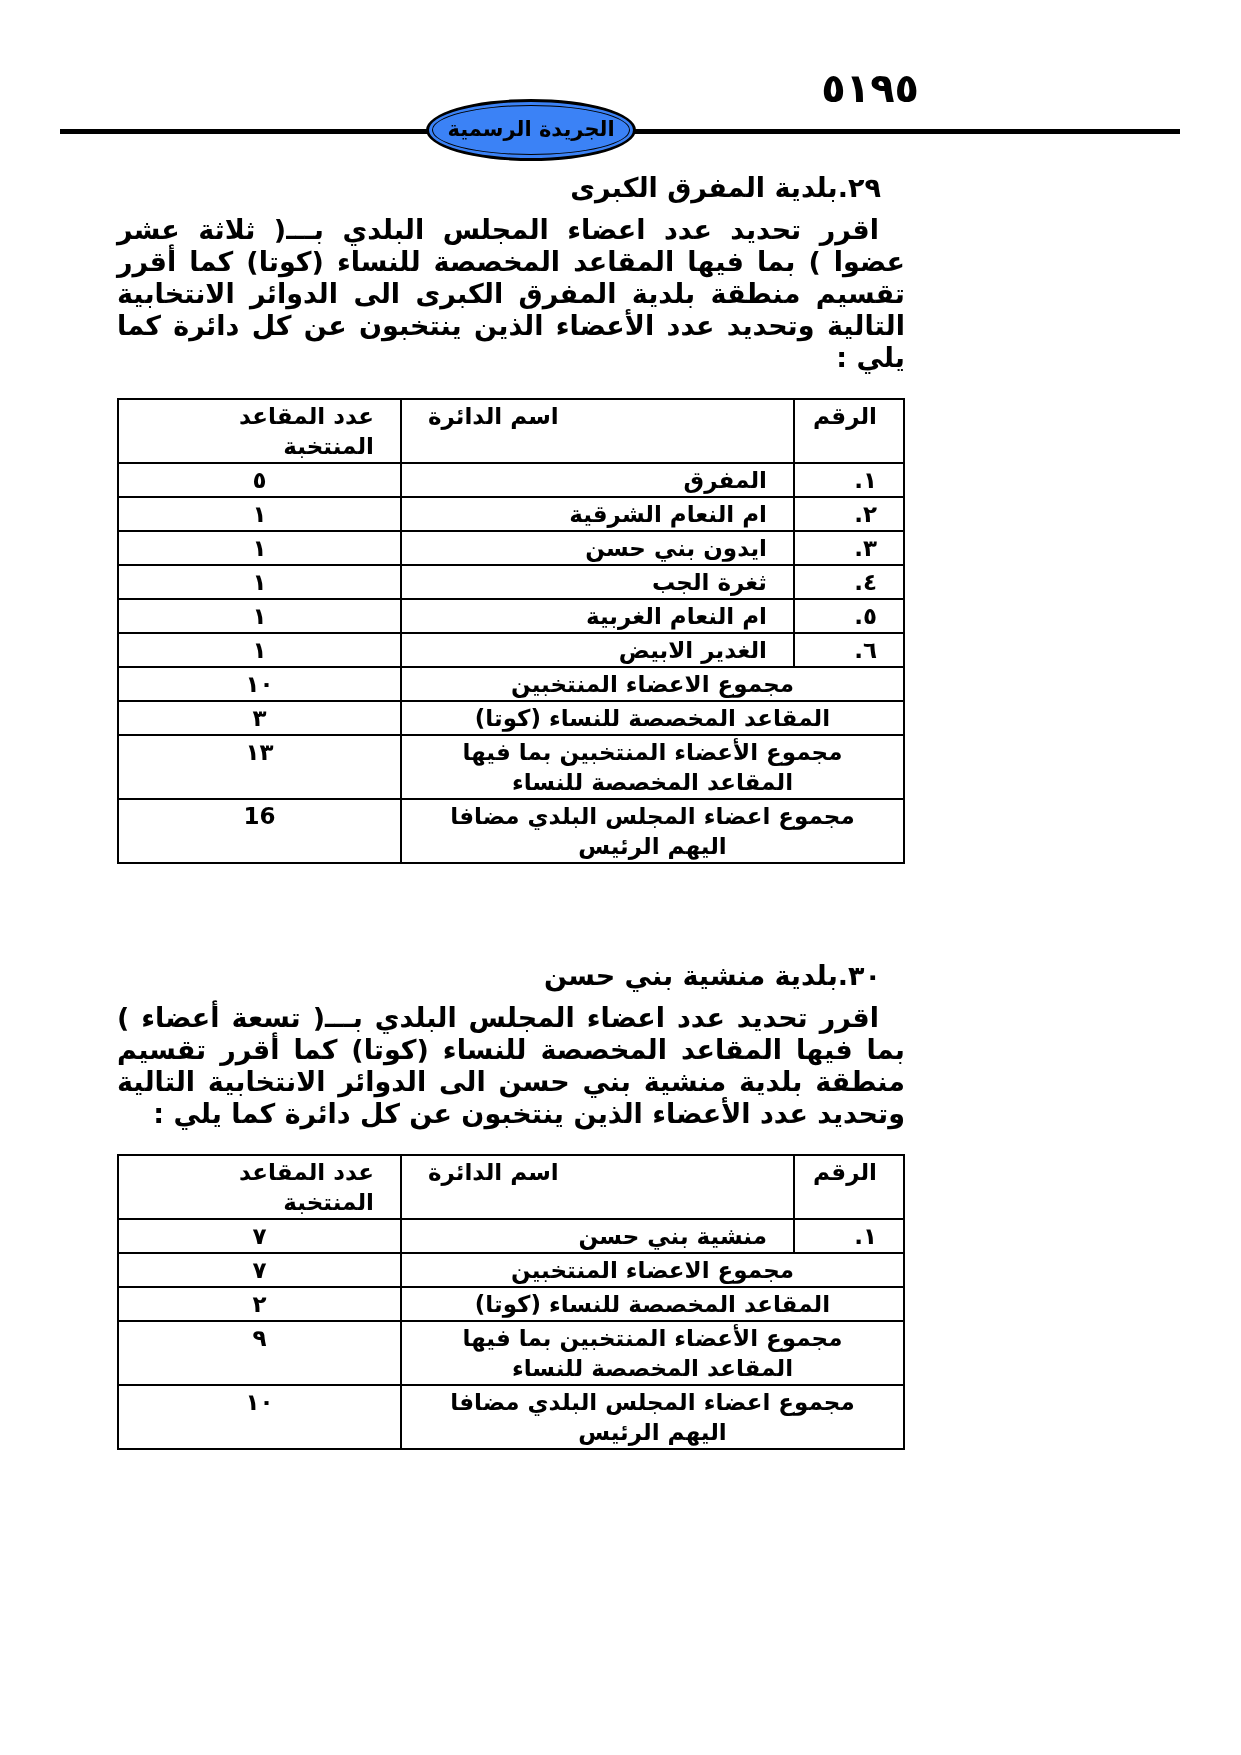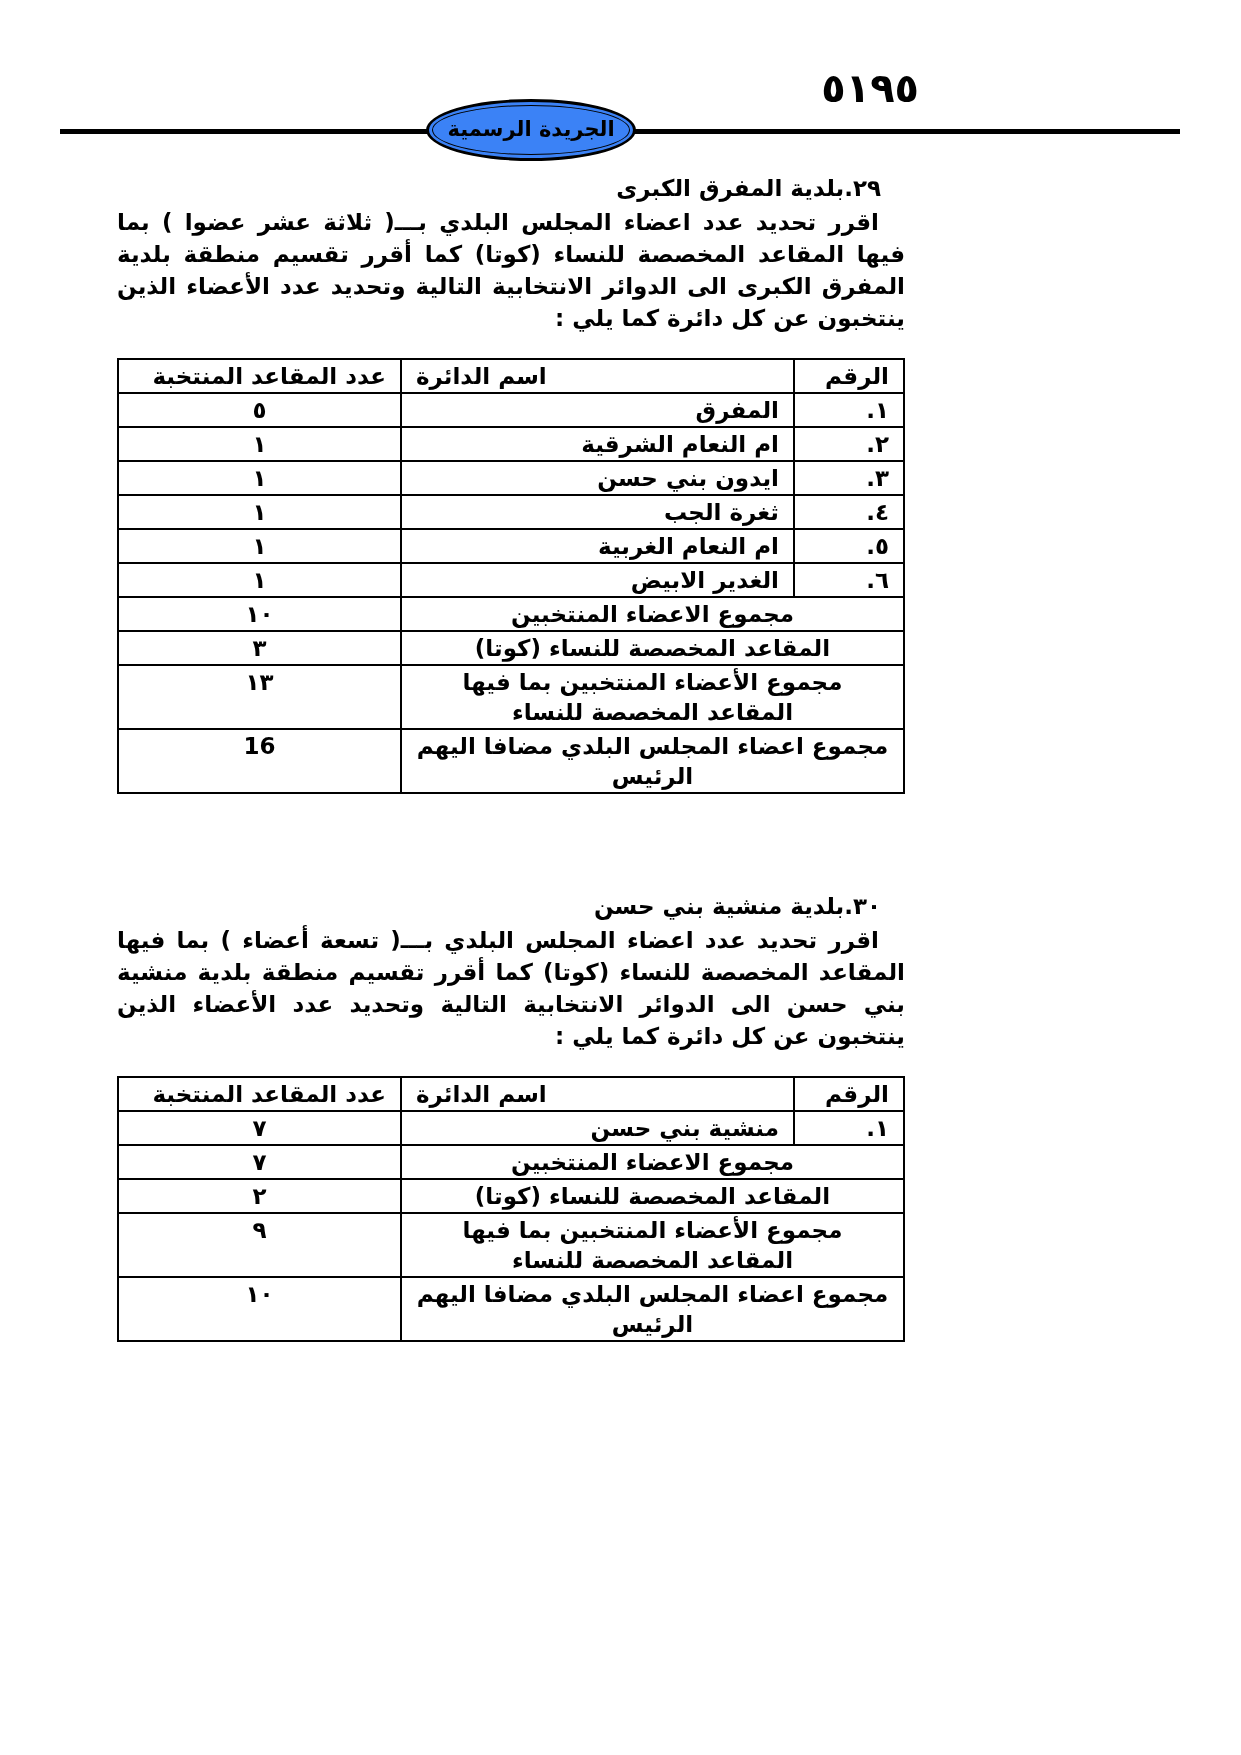--- a/index.html
+++ b/index.html
@@ -61,49 +61,49 @@
   
   .content {
     position: absolute;
     top: 170px;
     left: 117px;
     width: 788px;
   }
   .section + .section { margin-top: 94px; }
 
   .section-title {
-    font-size: 23px;
+    font-size: 27px;
     text-align: right;
     margin-left: 0;
     margin-right: 24px;
     line-height: 36px;
   }
   .section-paragraph {
-    margin-top: 0;
-    font-size: 23px;
+    margin-top: 8px;
+    font-size: 27px;
     line-height: 32px;
     text-align: justify;
     text-align-last: right;
     text-indent: 26px;
   }
 
   
   table.seats-table {
     margin-top: 24px;
     width: 100%;
     border-collapse: collapse;
     table-layout: fixed;
   }
   table.seats-table th,
   table.seats-table td {
     border: 2px solid #000;
     font-size: 23px;
     font-weight: bold;
     line-height: 30px;
-    padding: 1px 14px;
+    padding: 1px 26px;
     vertical-align: top;
   }
   th.cell-num      { width: 14%; text-align: right; border-radius: 13px; }
   th.cell-district { width: 50%; text-align: left; }
   th.cell-seats-h  { width: 36%; text-align: right; }
   td.cell-num      { text-align: right; padding-right: 14px; }
   td.cell-district { text-align: right; }
   td.cell-value    { text-align: center; }
   td.cell-summary  { text-align: center; }
 </style>

